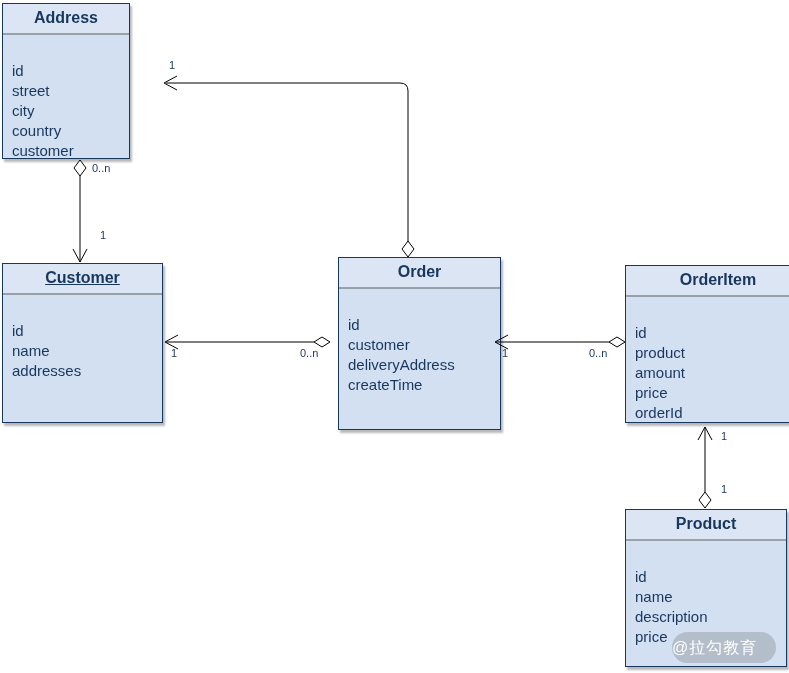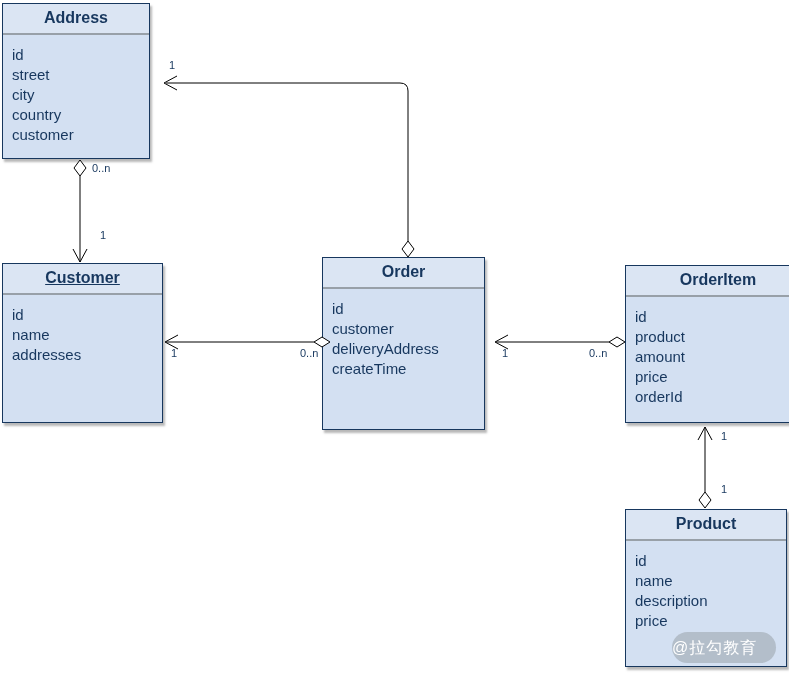--- a/index.html
+++ b/index.html
@@ -35,24 +35,25 @@
     white-space: nowrap;
   }
   .entity-customer .entity-title {
     text-decoration: underline;
   }
   .entity-fields {
     padding: 10px 15px 0 9px;
     font-size: 15px;
     line-height: 20px;
     color: #17375e;
+    margin-top: 16px;
   }
-  .entity-address  { left: 2px;   top: 3px;   width: 148px; height: 156px; }
+  .entity-address  { left: 2px;   top: 3px;   width: 128px; height: 156px; }
   .entity-customer { left: 2px;   top: 263px; width: 161px; height: 160px; }
-  .entity-order    { left: 322px; top: 257px; width: 163px; height: 173px; }
+  .entity-order    { left: 338px; top: 257px; width: 163px; height: 173px; }
   .entity-orderitem{ left: 625px; top: 265px; width: 186px; height: 158px; }
   .entity-product  { left: 625px; top: 509px; width: 162px; height: 158px; }
 
   .connector-layer {
     position: absolute;
     left: 0; top: 0;
     width: 789px;
     height: 673px;
     pointer-events: none;
   }

